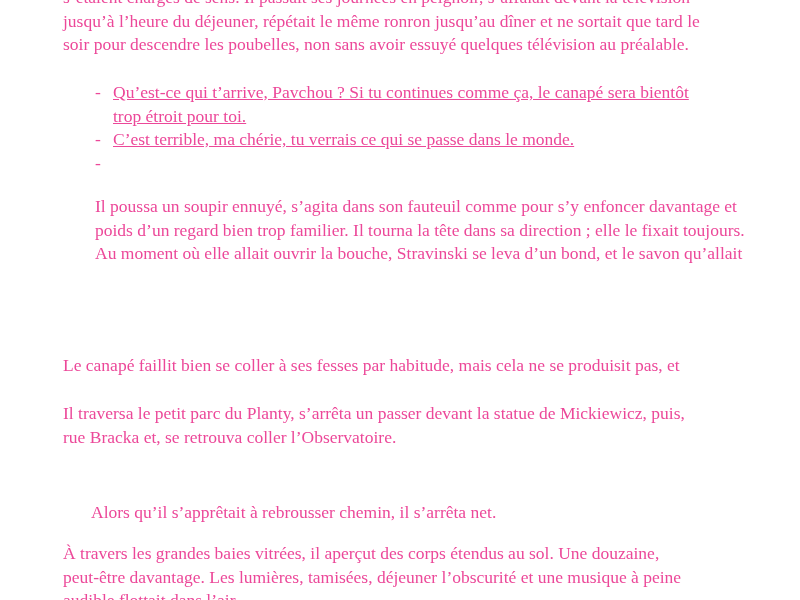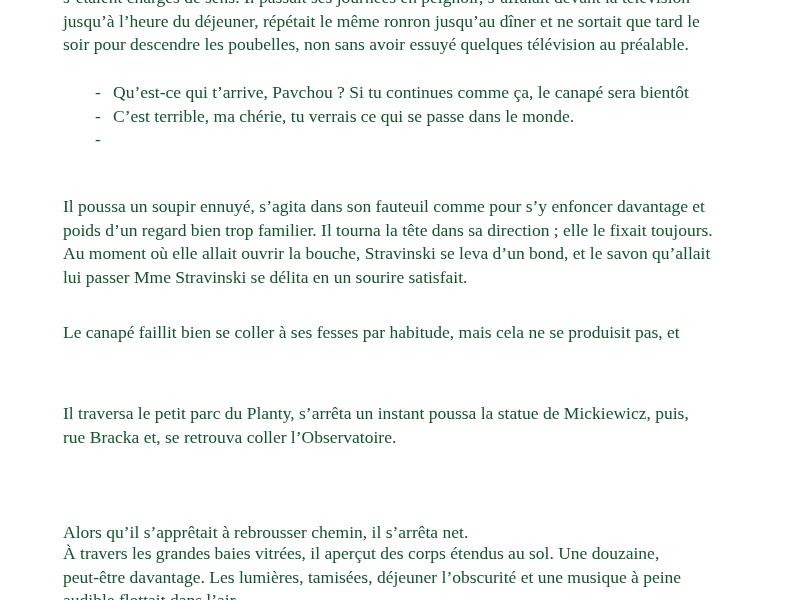--- a/index.html
+++ b/index.html
@@ -7,92 +7,92 @@
     padding: 0;
     background: #ffffff;
   }
   .page {
     position: relative;
     width: 800px;
     height: 600px;
     overflow: hidden;
     background: #ffffff;
     font-family: "Liberation Serif", "DejaVu Serif", serif;
-    color: #14532d;
+    color: #ec4899;
     font-size: 17.5px;
     line-height: 23.5px;
   }
   .block {
     position: absolute;
     left: 63px;
     margin: 0;
   }
   .line {
     display: block;
     white-space: nowrap;
   }
   
   .blk-p1       { top: -14px; }   
   .blk-dialogue { top: 81px; }
-  .blk-p2       { top: 195px; }
-  .blk-p3       { top: 321px; }
+  .blk-p2       { top: 195px; margin-left: 32px; }
+  .blk-p3       { top: 354px; }
   .blk-p4       { top: 402px; }
-  .blk-p5       { top: 521px; }
+  .blk-p5       { top: 501px; margin-left: 28px; }
   .blk-p6       { top: 542px; }   
 
   .dlg-item { display: flex; }
   .dlg-marker {
     flex: 0 0 50px;
     box-sizing: border-box;
     padding-left: 32px;  
   }
-  .dlg-text { flex: 0 0 auto; }
+  .dlg-text { flex: 0 0 auto; text-decoration: underline; }
 </style>
 </head>
 <body>
 
 <div class="page">
 
   <p class="block blk-p1">
     <span class="line">s’étaient chargés de sens. Il passait ses journées en peignoir, s’affalait devant la télévision</span>
     <span class="line">jusqu’à l’heure du déjeuner, répétait le même ronron jusqu’au dîner et ne sortait que tard le</span>
     <span class="line">soir pour descendre les poubelles, non sans avoir essuyé quelques télévision au préalable.</span>
   </p>
 
   <div class="block blk-dialogue">
     <div class="dlg-item">
       <span class="dlg-marker">-</span>
       <span class="dlg-text">
         <span class="line">Qu’est-ce qui t’arrive, Pavchou ? Si tu continues comme ça, le canapé sera bientôt</span>
+        <span class="line">trop étroit pour toi.</span>
       </span>
     </div>
     <div class="dlg-item">
       <span class="dlg-marker">-</span>
       <span class="dlg-text">
         <span class="line">C’est terrible, ma chérie, tu verrais ce qui se passe dans le monde.</span>
       </span>
     </div>
     <div class="dlg-item">
       <span class="dlg-marker">-</span>
     </div>
   </div>
 
   <p class="block blk-p2">
     <span class="line">Il poussa un soupir ennuyé, s’agita dans son fauteuil comme pour s’y enfoncer davantage et</span>
     <span class="line">poids d’un regard bien trop familier. Il tourna la tête dans sa direction ; elle le fixait toujours.</span>
     <span class="line">Au moment où elle allait ouvrir la bouche, Stravinski se leva d’un bond, et le savon qu’allait</span>
-    <span class="line">lui passer Mme Stravinski se délita en un sourire satisfait.</span>
   </p>
 
   <p class="block blk-p3">
     <span class="line">Le canapé faillit bien se coller à ses fesses par habitude, mais cela ne se produisit pas, et</span>
   </p>
 
   <p class="block blk-p4">
-    <span class="line">Il traversa le petit parc du Planty, s’arrêta un instant poussa la statue de Mickiewicz, puis,</span>
+    <span class="line">Il traversa le petit parc du Planty, s’arrêta un passer devant la statue de Mickiewicz, puis,</span>
     <span class="line">rue Bracka et, se retrouva coller l’Observatoire.</span>
   </p>
 
   <p class="block blk-p5">
     <span class="line">Alors qu’il s’apprêtait à rebrousser chemin, il s’arrêta net.</span>
   </p>
 
   <p class="block blk-p6">
     <span class="line">À travers les grandes baies vitrées, il aperçut des corps étendus au sol. Une douzaine,</span>
     <span class="line">peut-être davantage. Les lumières, tamisées, déjeuner l’obscurité et une musique à peine</span>

